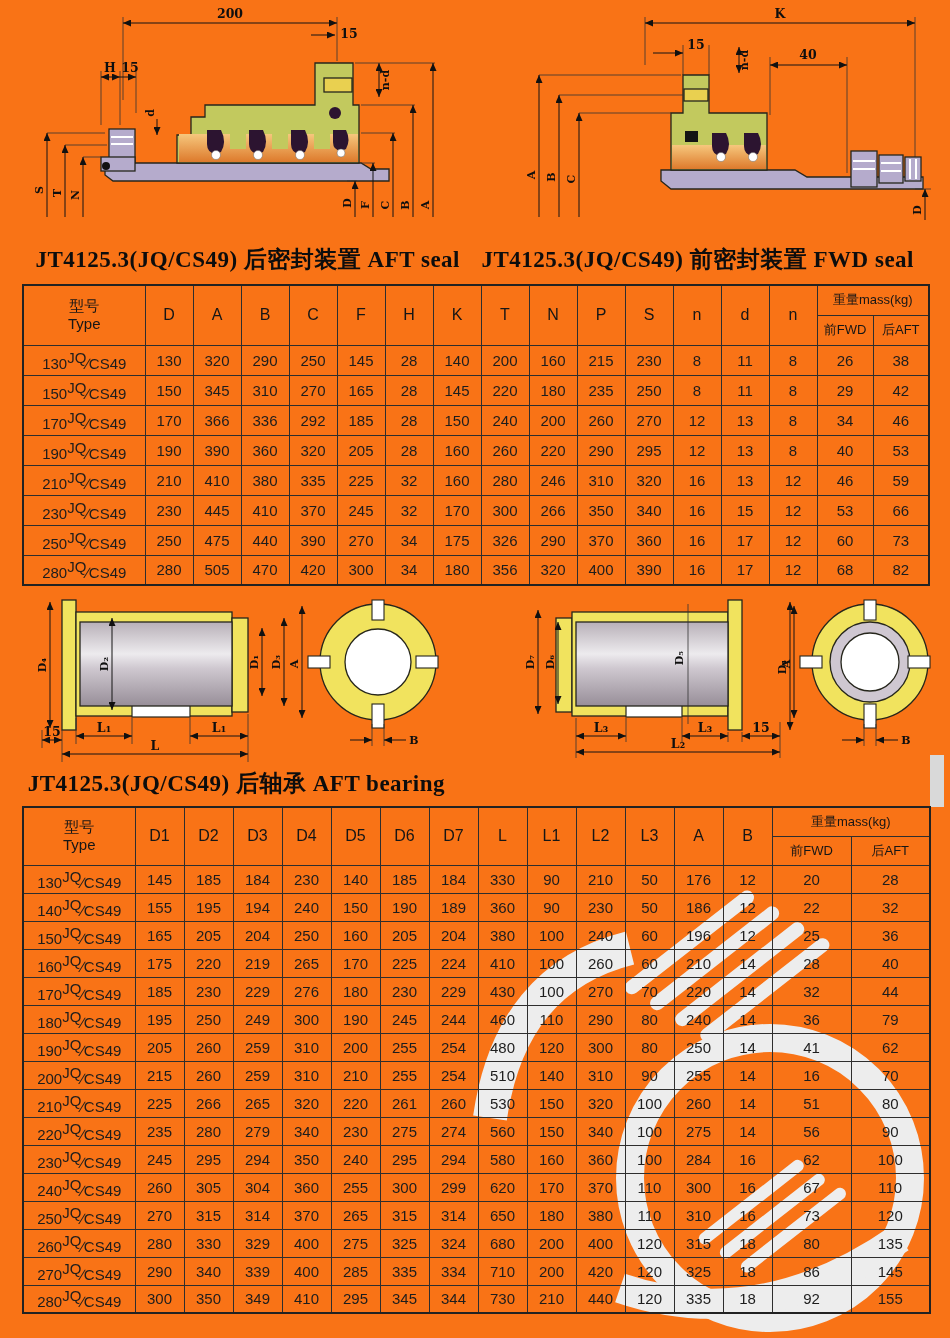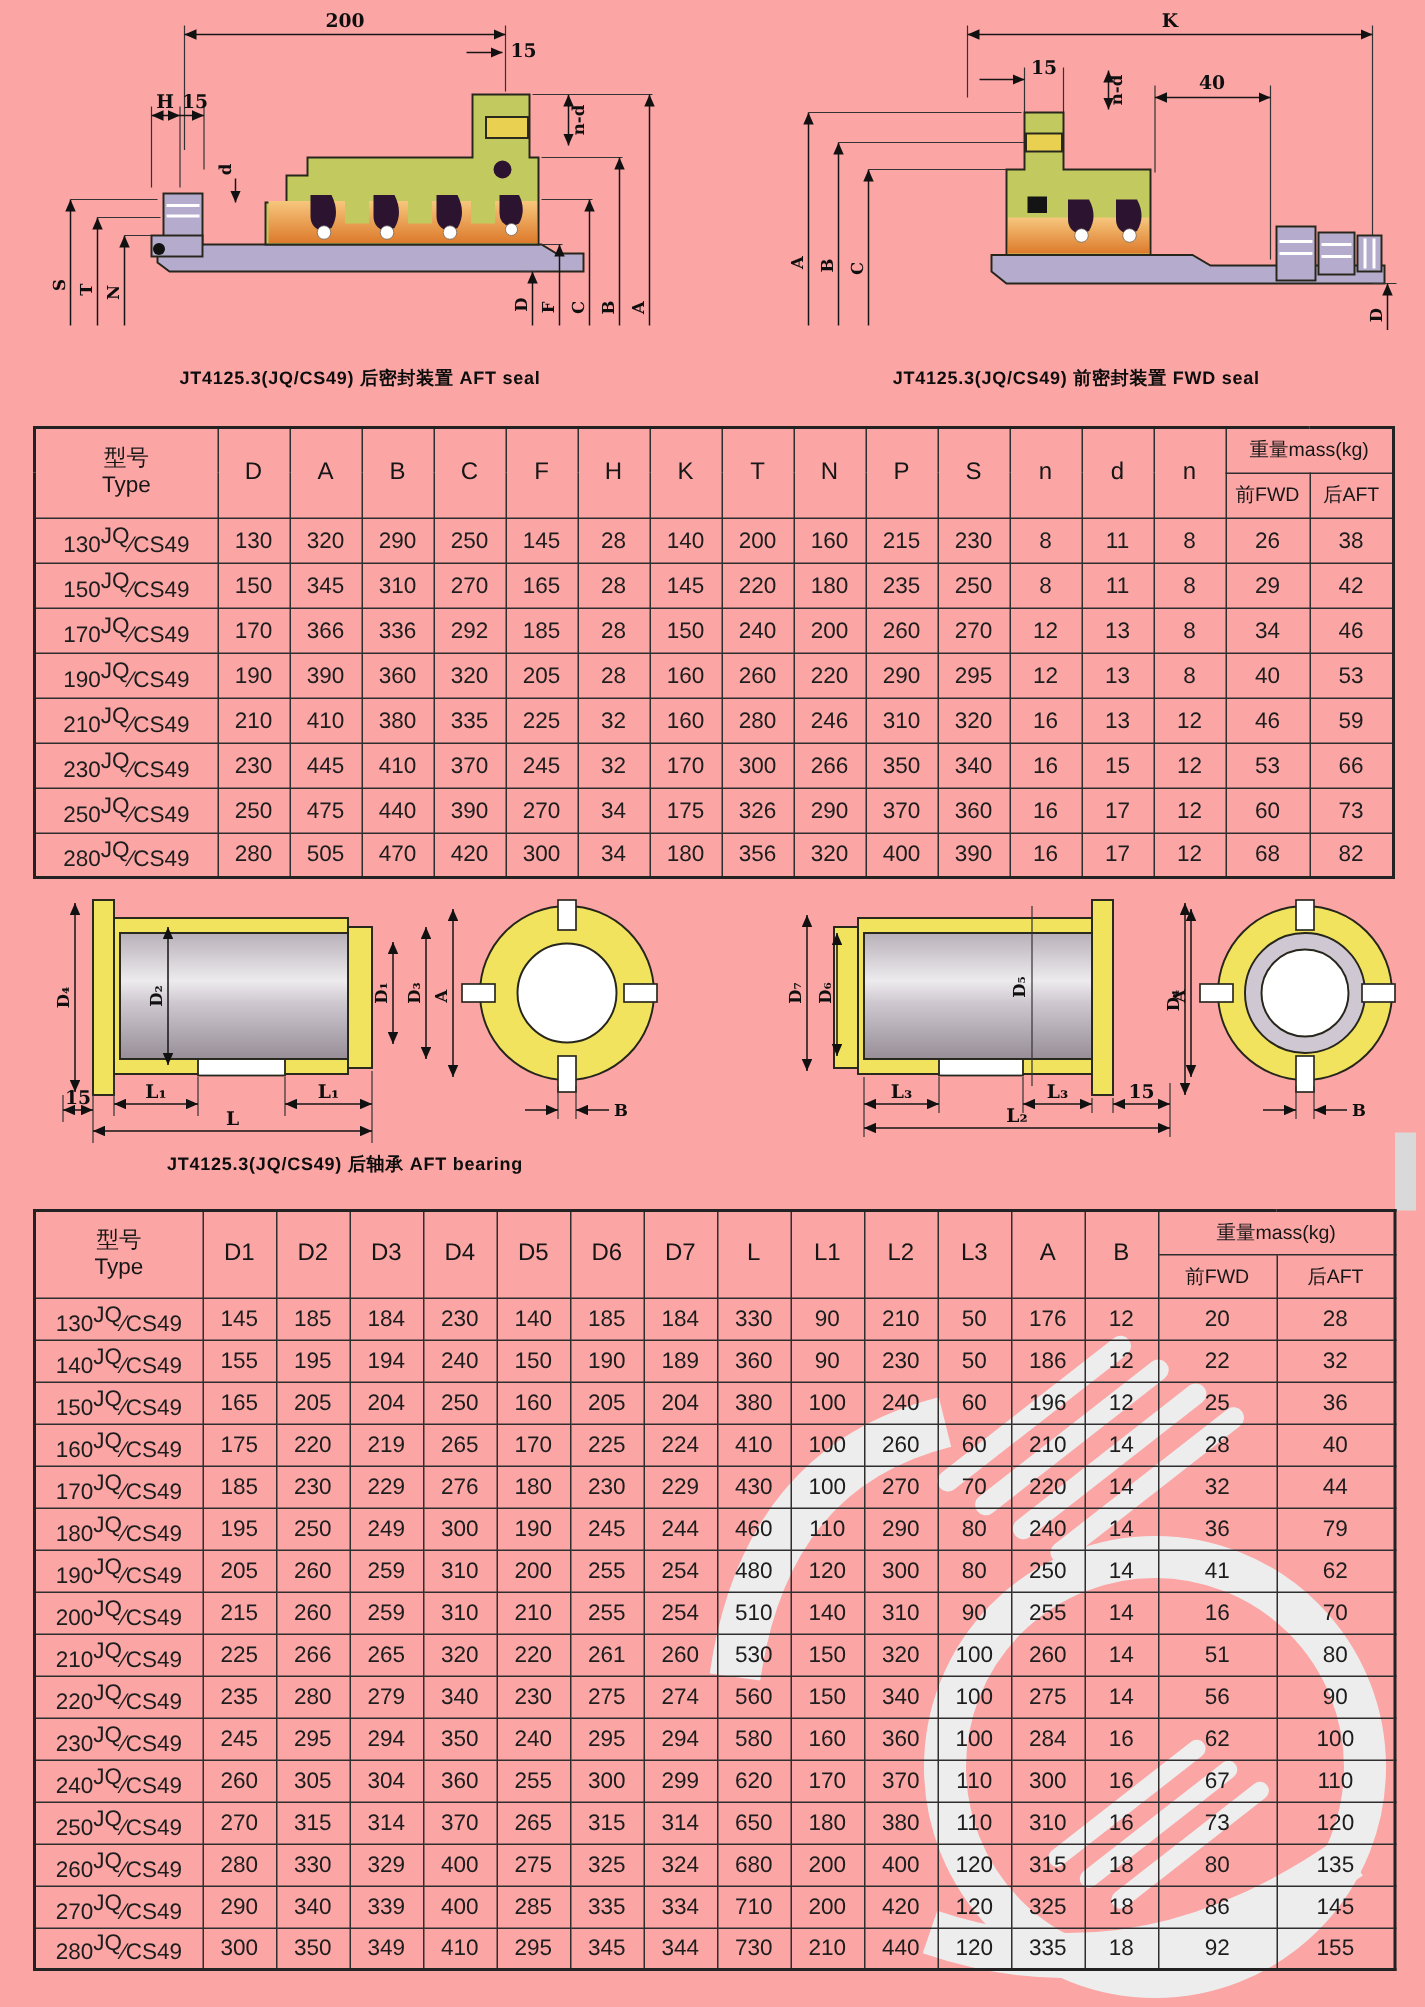--- a/index.html
+++ b/index.html
@@ -1,21 +1,21 @@
 <!DOCTYPE html>
 <html><head>
 <meta charset="utf-8">
 <style>
   *{margin:0;padding:0;box-sizing:border-box}
   html,body{background:#fff}
   body{font-family:"Liberation Sans",sans-serif;color:#1c1c1c}
-  #page{position:relative;width:950px;height:1338px;background:#fca5a5;overflow:hidden}
+  #page{position:relative;width:950px;height:1338px;background:#f97316;overflow:hidden}
   
-  .cap{position:absolute;z-index:3;font-family:Liberation Sans, sans-serif;font-weight:bold;
-       font-size:12px;color:#0d0d0d;text-align:center;letter-spacing:.5px;white-space:nowrap}
+  .cap{position:absolute;z-index:3;font-family:Liberation Serif, serif;font-weight:bold;
+       font-size:23px;color:#0d0d0d;text-align:right;letter-spacing:.5px;white-space:nowrap}
   
   table{border-collapse:collapse;table-layout:fixed;position:absolute;z-index:2;background:transparent;border:2.5px solid #222}
   th,td{border:1.6px solid #2e2e2e;text-align:center;vertical-align:middle;white-space:nowrap;overflow:hidden}
   th{font-weight:normal;font-size:16px;color:#161616}
   td{font-size:15px;color:#1d1d1d}
   #seal-table{left:22px;top:284px;width:908px}
   #bearing-table{left:22px;top:806px;width:908px}
   #seal-table thead tr{height:30px}
   #seal-table tbody tr{height:30px}
   #bearing-table thead tr{height:29px}
@@ -185,21 +185,21 @@
       <text class="dl" transform="rotate(-90 80 174)" x="80" y="174" text-anchor="middle">C</text>
     </g>
     <g>
       <line class="ex" x1="420" y1="184" x2="436" y2="184"></line>
       <line class="dm" x1="430" y1="184" x2="430" y2="215" marker-start="url(#a2)"></line>
       <text class="dl" transform="rotate(-90 426 205)" x="426" y="205" text-anchor="middle">D</text>
     </g>
   </svg>
 
   <div class="cap" style="left:20px;top:244px;width:440px">JT4125.3(JQ/CS49) 后密封装置 AFT seal</div>
-  <div class="cap" style="left:495px;top:244px;width:445px">JT4125.3(JQ/CS49) 前密封装置 FWD seal</div>
+  <div class="cap" style="left:469px;top:244px;width:445px">JT4125.3(JQ/CS49) 前密封装置 FWD seal</div>
 
   <table id="seal-table">
     <colgroup>
       <col style="width:122px">
       <col span="14" style="width:48px">
       <col span="2" style="width:56px">
     </colgroup>
     <thead>
       <tr>
         <th rowspan="2" class="type-h">

